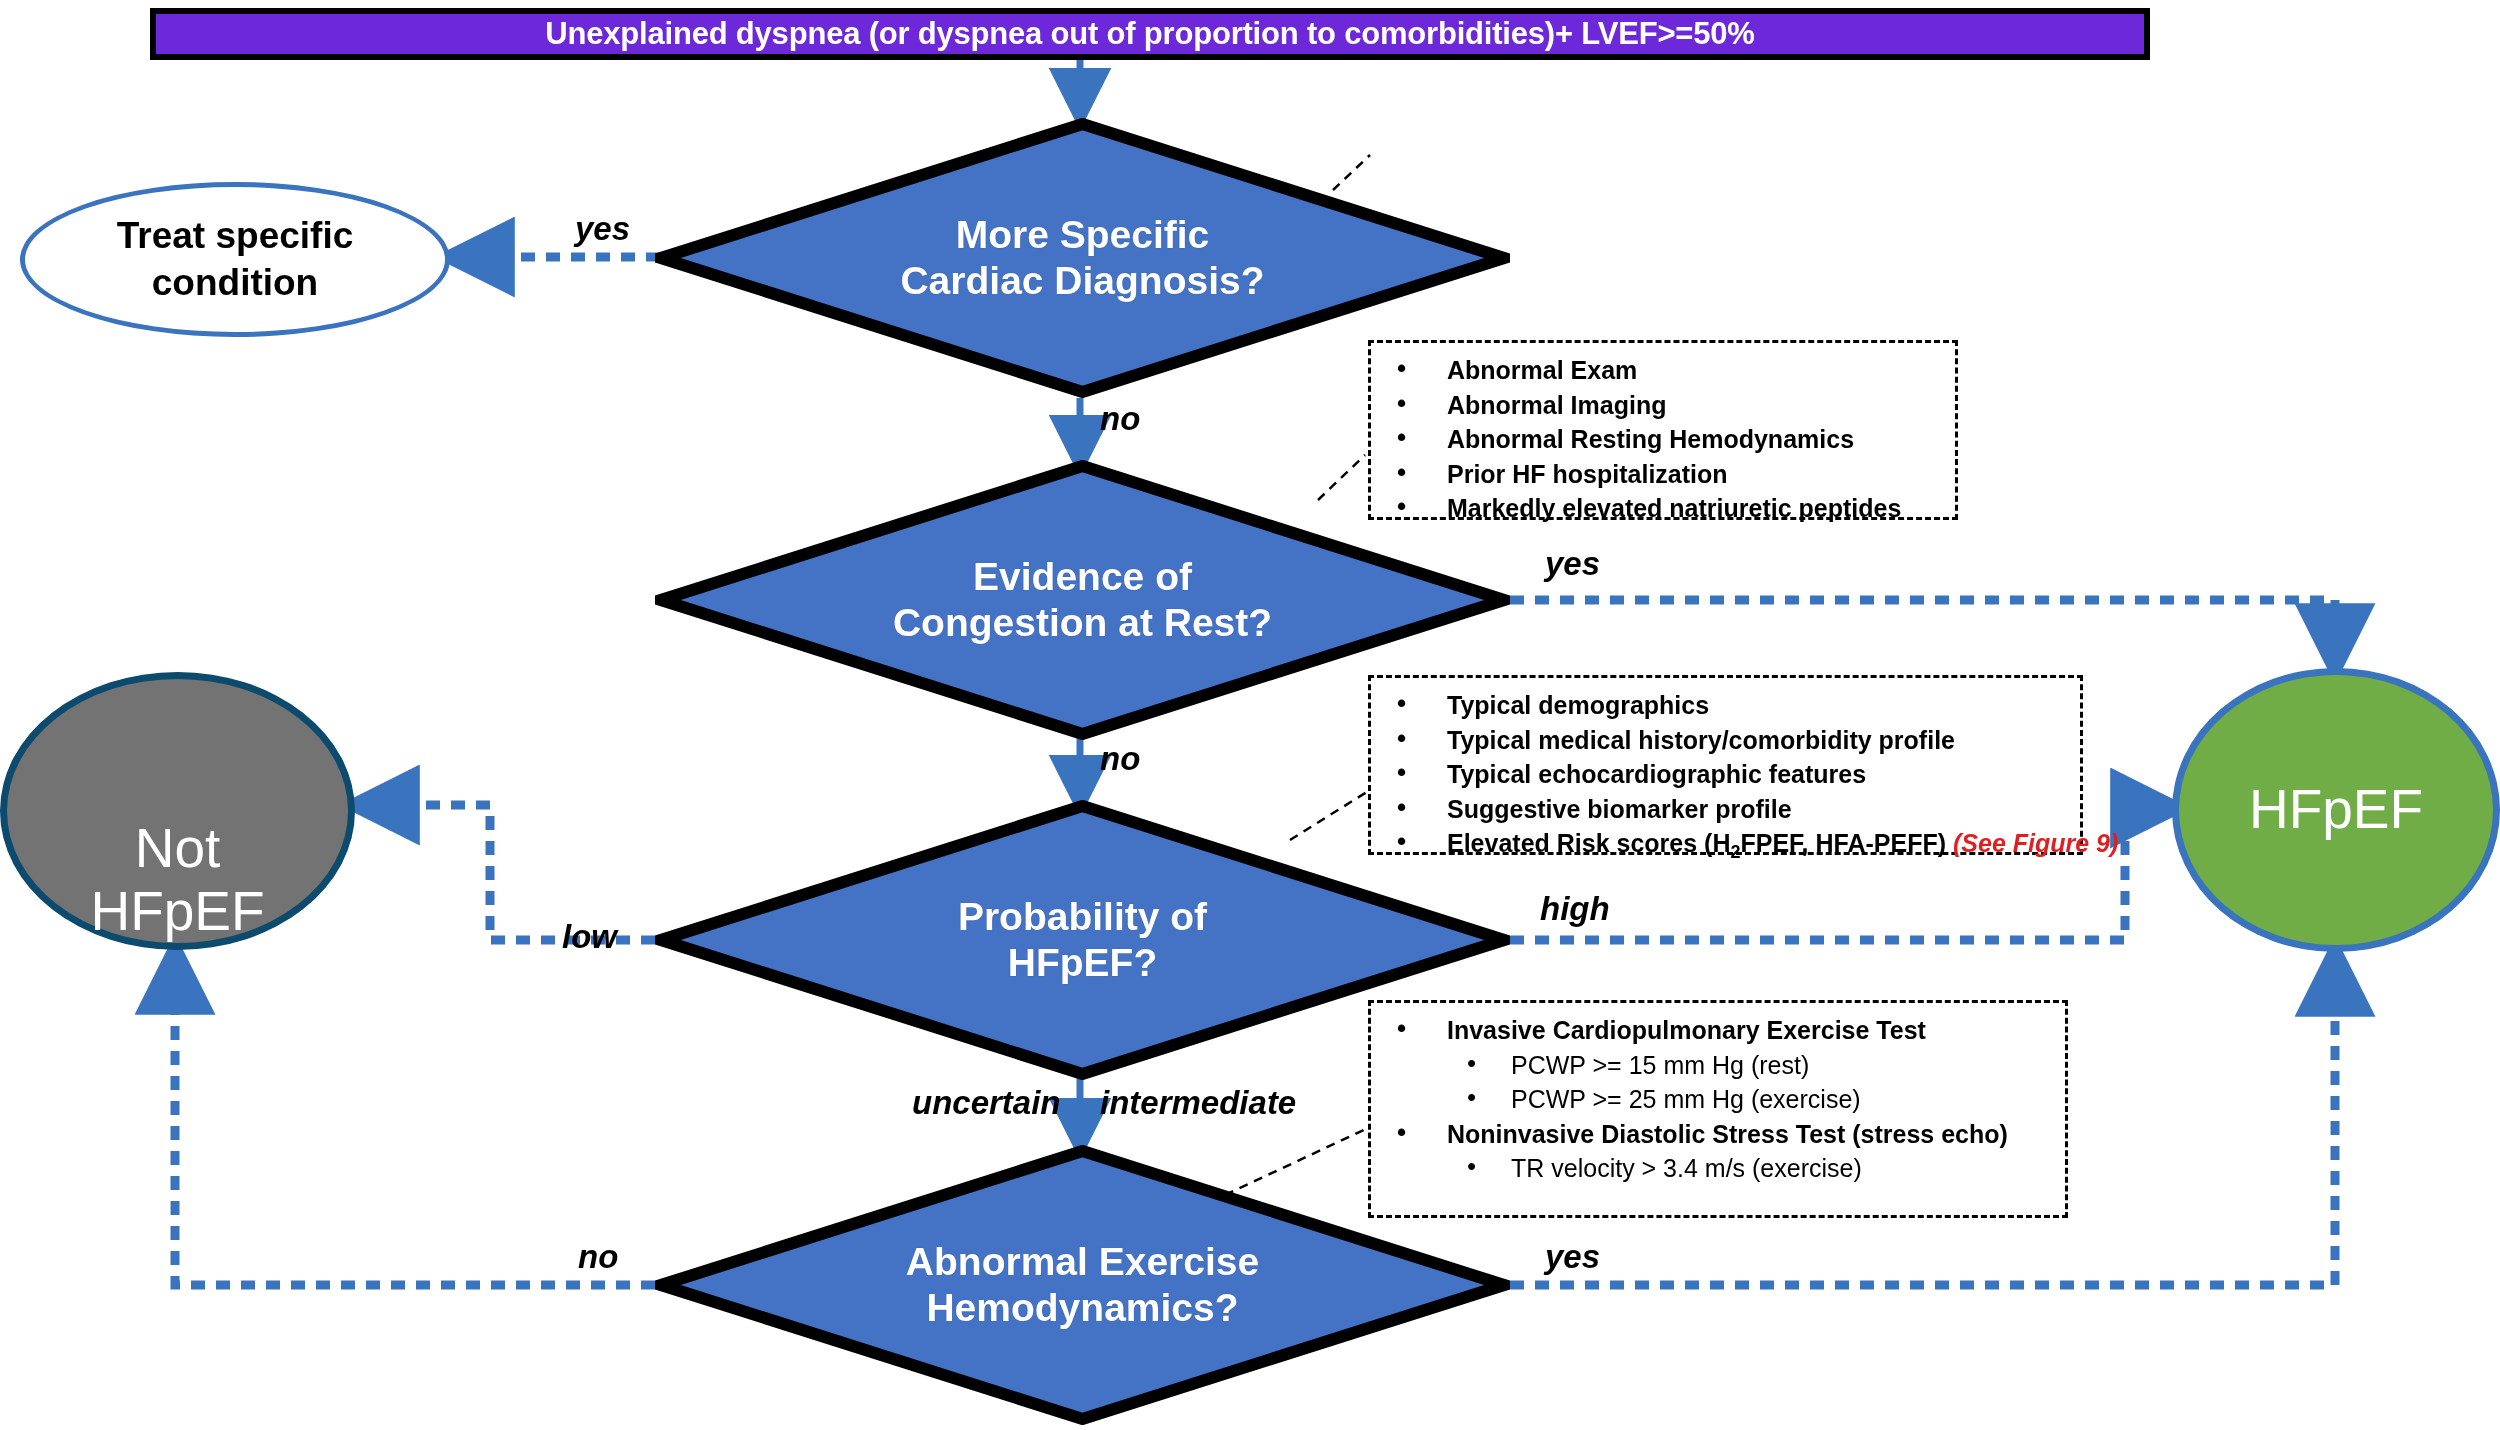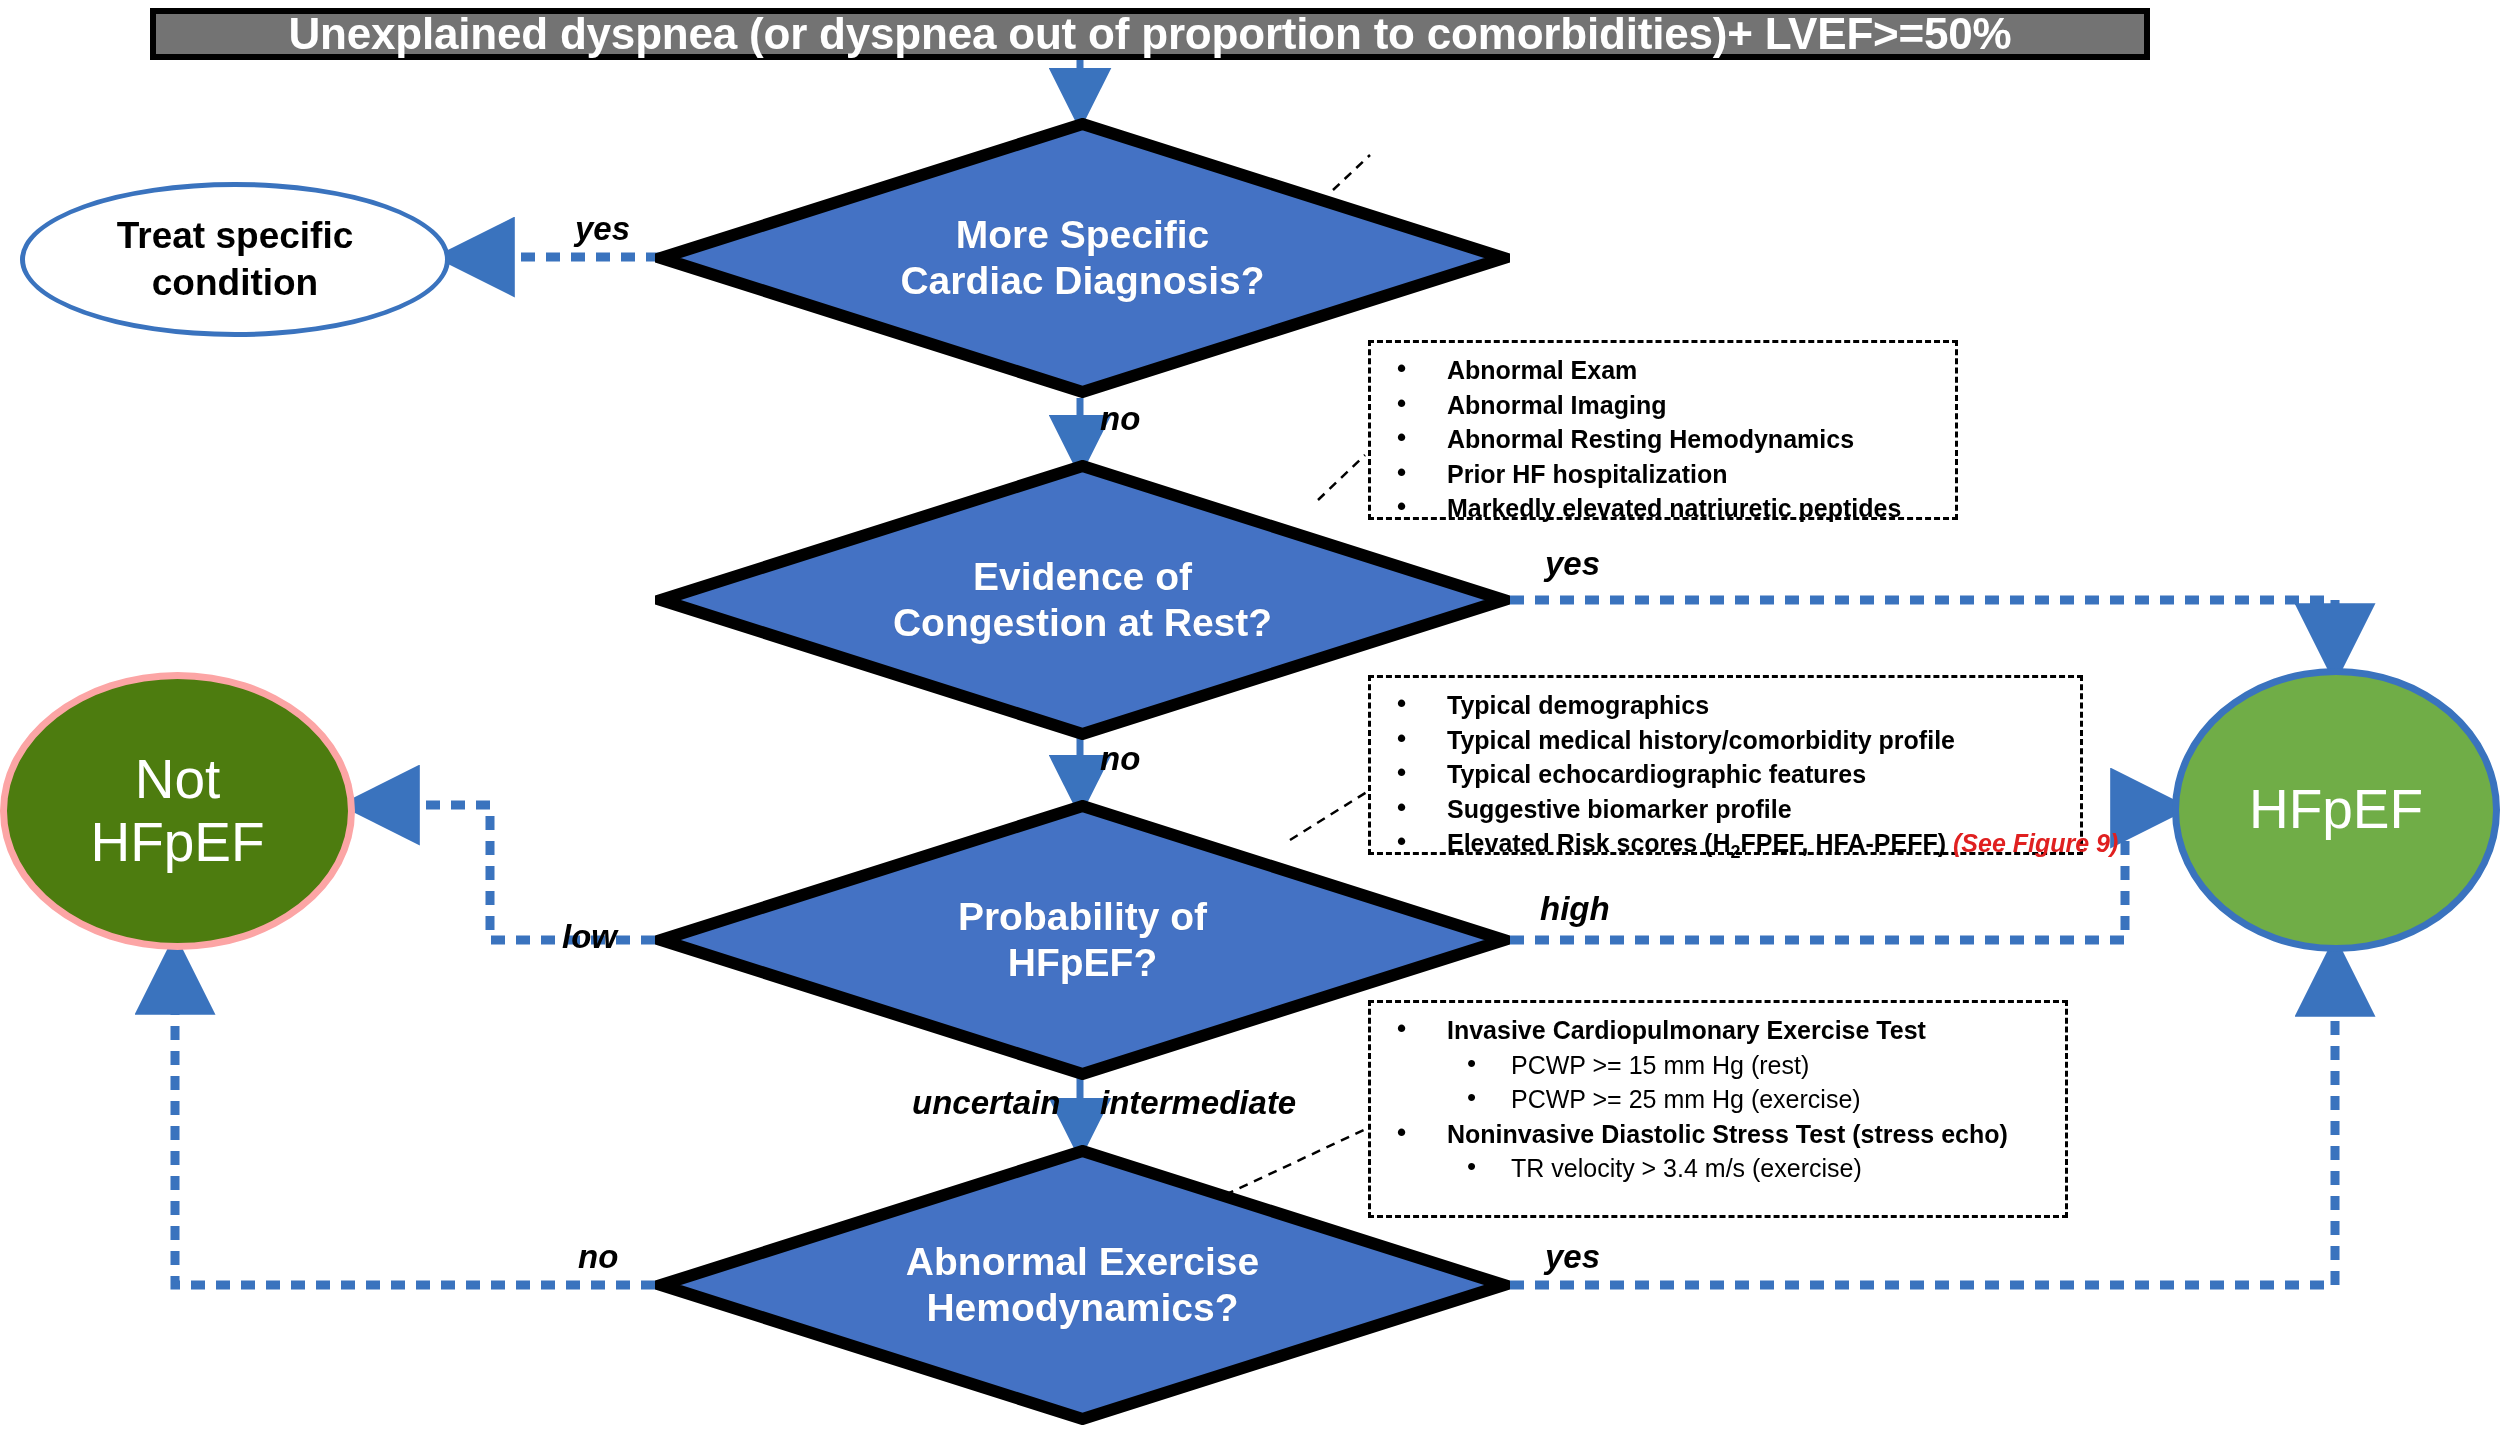--- a/index.html
+++ b/index.html
@@ -4,39 +4,39 @@
 <style>
   html,body{margin:0;padding:0;background:#ffffff;}
   body{font-family:"Liberation Sans",sans-serif;}
   #stage{position:relative;width:2500px;height:1430px;background:#fff;overflow:hidden;}
   #wires{position:absolute;left:0;top:0;width:2500px;height:1430px;pointer-events:none;}
 
   .node{position:absolute;box-sizing:border-box;display:flex;align-items:center;justify-content:center;text-align:center;}
 
   
   .banner{
-    background:#737373;border:6px solid #000;color:#fff;
-    font-weight:bold;font-size:44px;line-height:1.1;letter-spacing:-0.2px;
+    background:#6d28d9;border:6px solid #000;color:#fff;
+    font-weight:bold;font-size:31px;line-height:1.1;letter-spacing:-0.2px;
   }
 
   
   .diamond{background:transparent;}
   .diamond .dshape{
     position:absolute;left:0;top:0;width:100%;height:100%;
   }
   .diamond .dlabel{
     position:relative;z-index:2;color:#fff;font-weight:bold;
     font-size:39px;line-height:1.18;text-shadow:0 0 1px rgba(0,0,0,.25);
     padding:0 6%;
   }
 
   
   .ellipse{border-radius:50%;box-sizing:border-box;}
   .ell-treat{background:#fff;border:5px solid #3A73BE;color:#000;font-weight:bold;font-size:37px;line-height:1.25;}
-  .ell-not{background:#4d7c0f;border:7px solid #fca5a5;color:#fff;font-weight:normal;font-size:55px;line-height:1.15;}
+  .ell-not{background:#737373;border:7px solid #0c4a6e;color:#fff;font-weight:normal;font-size:55px;line-height:1.15;align-items:flex-end;}
   .ell-hfpef{background:#70AD47;border:7px solid #3A73BE;color:#fff;font-weight:normal;font-size:55px;line-height:1.15;}
 
   
   .callout{
     position:absolute;box-sizing:border-box;background:#fff;
     border:3px dashed #000;padding:10px 14px 12px 14px;
   }
   .callout ul{list-style:none;margin:0;padding:0;}
   .callout li{
     position:relative;padding-left:62px;color:#000;

